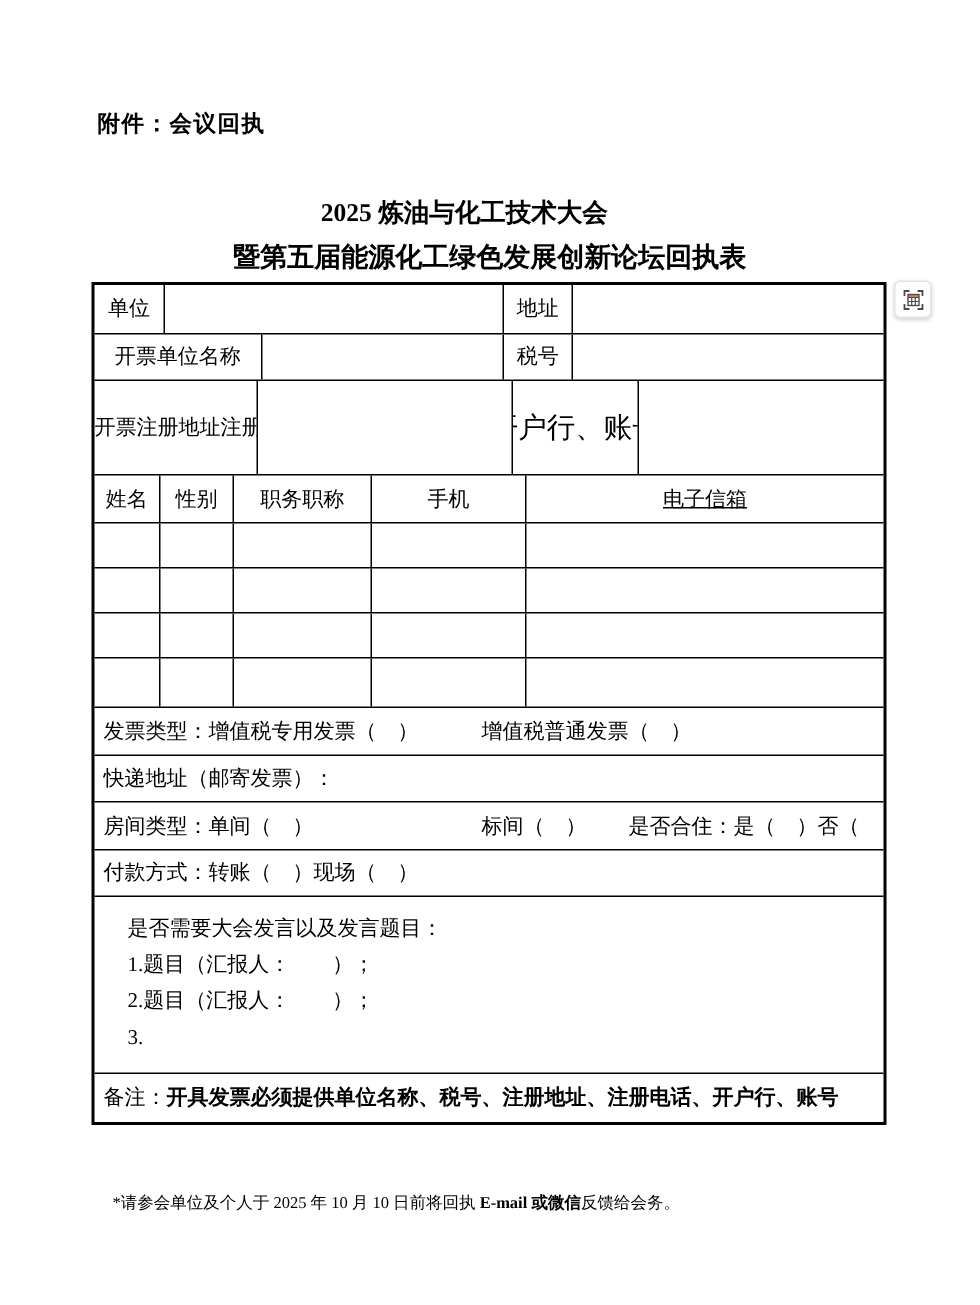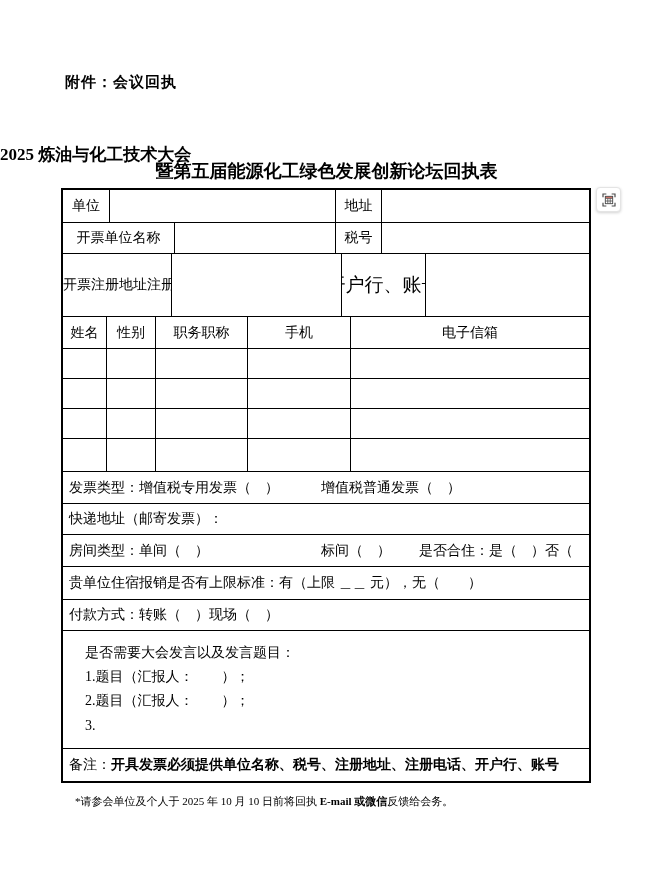--- a/index.html
+++ b/index.html
@@ -9,43 +9,43 @@
     font-family:"Liberation Serif","DejaVu Serif",serif;
     color:#000;
   }
   .page { position:absolute; inset:0; background:#fff; }
 
   .attachment {
     position:absolute; left:65px; top:73px;
     font-size:15px; font-weight:700; letter-spacing:1px;
   }
   .title {
-    position:absolute; left:0; top:143px; width:619px;
-    text-align:left; font-size:17px; font-weight:700;
+    position:absolute; left:0; top:130px; width:619px;
+    text-align:center; font-size:17px; font-weight:700;
   }
   .subtitle {
     position:absolute; left:0; top:159px; width:653px;
     text-align:center; font-size:18px; font-weight:700;
   }
 
   
   .tbl {
     position:absolute; left:61px; top:188px; width:530px;
     border:2px solid #000; background:#fff;
     font-size:14px;
   }
   .trow { display:flex; width:100%; border-top:1px solid #000; }
   .trow:first-child { border-top:none; }
   .cell {
     border-left:1px solid #000;
     display:flex; align-items:center; justify-content:center;
     text-align:right; overflow:hidden; white-space:nowrap;
   }
   .cell:first-child { border-left:none; }
-  .cell.fill { flex:1 1 auto; }
+  .cell.fill { flex:1 1 auto;text-decoration:underline; }
   .cell.left { justify-content:flex-start; text-align:left; padding-left:6px; }
   .stack { display:flex; flex-direction:row; justify-content:space-evenly; align-items:center; }
   .h32{height:32px} .h31{height:31px} .h30{height:30px} .h33{height:33px} .h63{height:63px} .h118{height:118px}
   .w46{width:46px} .w226{width:226px} .w111{width:111px} .w161{width:161px}
   .w108{width:108px} .w170{width:170px} .w84{width:84px}
   .w43{width:43px} .w49{width:49px} .w92{width:92px} .w103{width:103px}
   .bank { font-size:19px; }
   .fullrow { width:100%; }
   .speech {
     flex-direction:column; align-items:flex-start; justify-content:space-evenly;
@@ -145,23 +145,20 @@
     </div>
 
     <div class="trow h31">
       <div class="cell fullrow left">快递地址（邮寄发票）：</div>
     </div>
 
     <div class="trow h32">
       <div class="cell fullrow left">房间类型：单间（　）　　　　　　　　标间（　）　　是否合住：是（　）否（　）</div>
     </div>
 
-    <div class="trow h33">
-      <div class="cell fullrow left">贵单位住宿报销是否有上限标准：有（上限 ＿＿ 元），无（　　）</div>
-    </div>
 
     <div class="trow h31">
       <div class="cell fullrow left">付款方式：转账（　）现场（　）</div>
     </div>
 
     <div class="trow h118">
       <div class="cell fullrow speech">
         <div>是否需要大会发言以及发言题目：</div>
         <div>1.题目（汇报人：　　）；</div>
         <div>2.题目（汇报人：　　）；</div>

